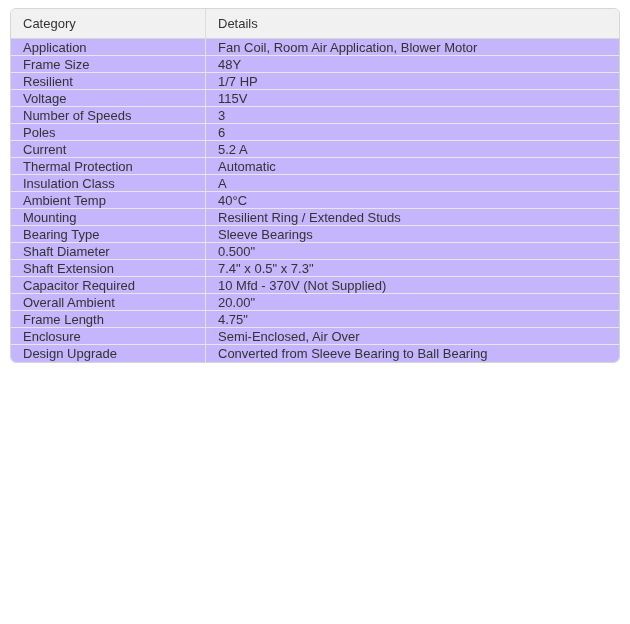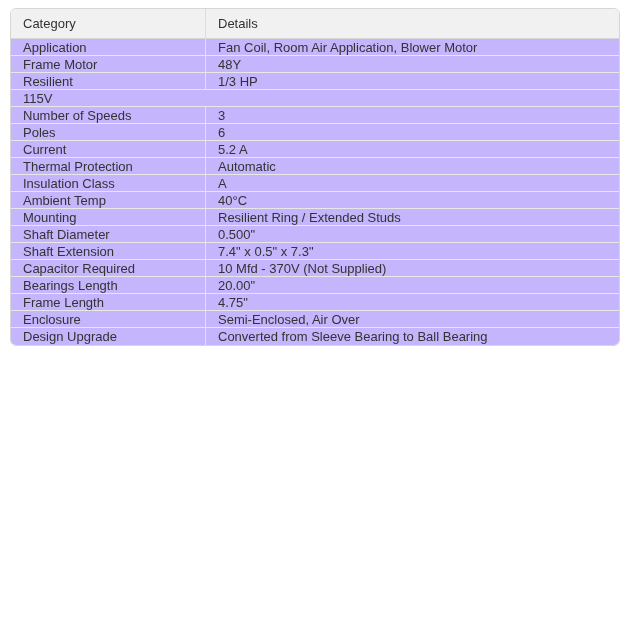--- a/index.html
+++ b/index.html
@@ -77,30 +77,31 @@
       <div class="cell col1">Category</div>
       <div class="cell col2">Details</div>
     </div>
     <div id="rows">
   <div class="trow">
     <div class="cell col1">Application</div>
     <div class="cell col2">Fan Coil, Room Air Application, Blower Motor</div>
   </div>
 
   <div class="trow">
-    <div class="cell col1">Frame Motor</div>
+    <div class="cell col1">Frame Size</div>
     <div class="cell col2">48Y</div>
   </div>
 
   <div class="trow">
     <div class="cell col1">Resilient</div>
-    <div class="cell col2">1/3 HP</div>
+    <div class="cell col2">1/7 HP</div>
   </div>
 
   <div class="trow">
+    <div class="cell col1">Voltage</div>
     <div class="cell col2">115V</div>
   </div>
 
 
   <div class="trow">
     <div class="cell col1">Number of Speeds</div>
     <div class="cell col2">3</div>
   </div>
 
   <div class="trow">
@@ -126,38 +127,42 @@
   <div class="trow">
     <div class="cell col1">Ambient Temp</div>
     <div class="cell col2">40°C</div>
   </div>
 
   <div class="trow">
     <div class="cell col1">Mounting</div>
     <div class="cell col2">Resilient Ring / Extended Studs</div>
   </div>
 
+  <div class="trow">
+    <div class="cell col1">Bearing Type</div>
+    <div class="cell col2">Sleeve Bearings</div>
+  </div>
 
   <div class="trow">
     <div class="cell col1">Shaft Diameter</div>
     <div class="cell col2">0.500"</div>
   </div>
 
   <div class="trow">
     <div class="cell col1">Shaft Extension</div>
     <div class="cell col2">7.4" x 0.5" x 7.3"</div>
   </div>
 
   <div class="trow">
     <div class="cell col1">Capacitor Required</div>
     <div class="cell col2">10 Mfd - 370V (Not Supplied)</div>
   </div>
 
   <div class="trow">
-    <div class="cell col1">Bearings Length</div>
+    <div class="cell col1">Overall Ambient</div>
     <div class="cell col2">20.00"</div>
   </div>
 
   <div class="trow">
     <div class="cell col1">Frame Length</div>
     <div class="cell col2">4.75"</div>
   </div>
 
   <div class="trow">
     <div class="cell col1">Enclosure</div>

